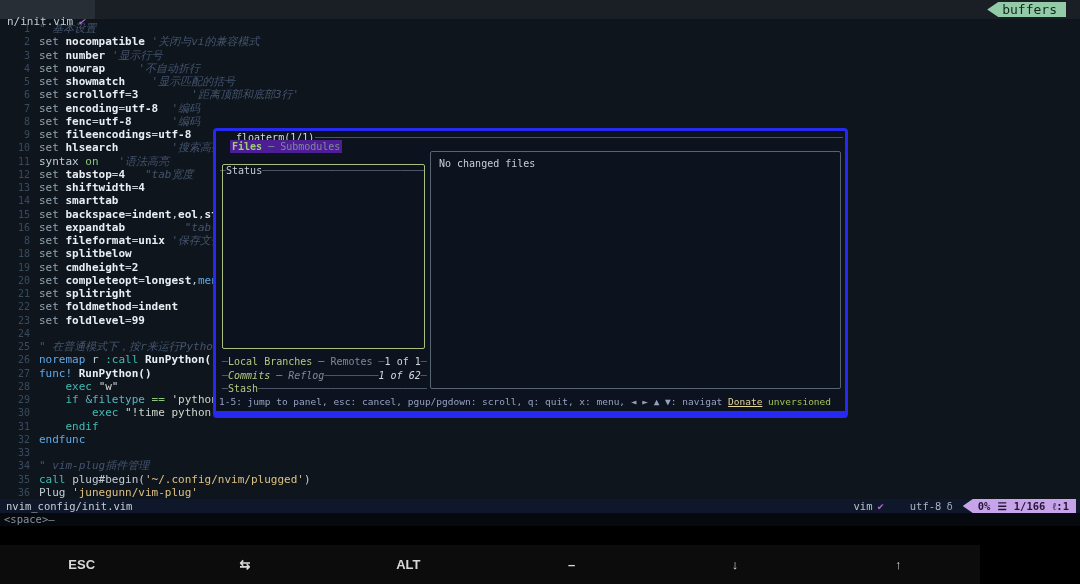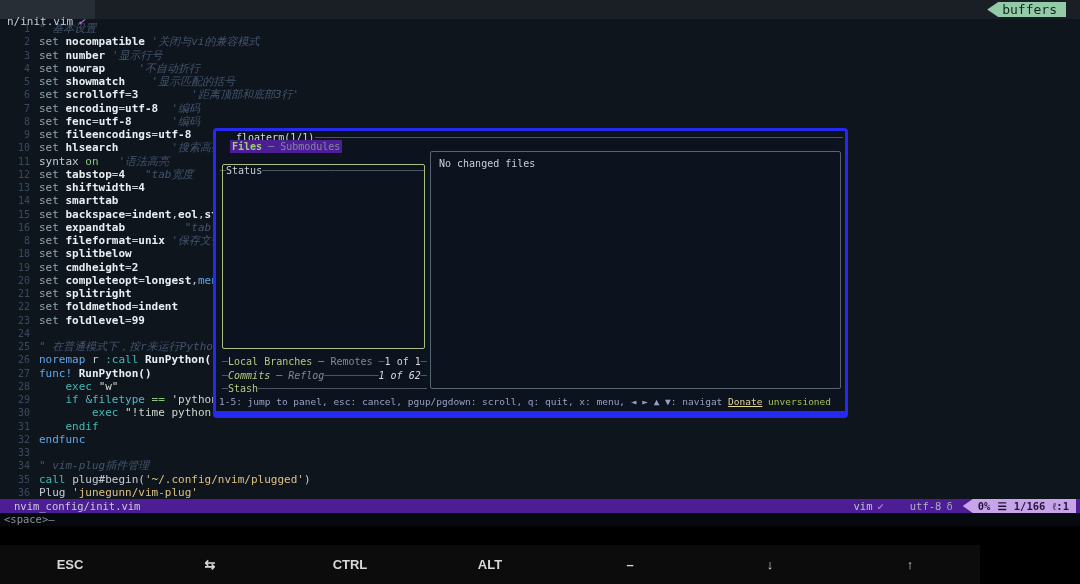--- a/index.html
+++ b/index.html
@@ -37,22 +37,22 @@
   .t-pgrn{color:#b5c87f}
   .t-sec{color:#7e8a96}
   .t-cnt{color:#d0d7dd}
   .t-grnb{color:#9ed16d;font-weight:bold}
   .t-hint{color:#96a1c2}
   .t-donate{color:#e3d49a;text-decoration:underline}
   .t-unv{color:#a4c353}
   .t-wht{color:#d2d9df}
 
   
-  .statusline{height:14px;background:#4c1d95;display:flex;align-items:center;
-    font-size:10.5px;color:#c6cdd4;padding-left:14px;}
+  .statusline{height:14px;background:#0f172a;display:flex;align-items:center;
+    font-size:10.5px;color:#c6cdd4;padding-left:6px;}
   .sl-right{margin-left:auto;display:flex;align-items:center;}
   .sl-ft{color:#b9c1c9}
   .sl-fticon{color:#b06ad1;margin:0 26px 0 5px;}
   .sl-enc{color:#aab3bb}
   .sl-os{color:#9aa6b0;margin:0 10px 0 5px;}
   .sl-pill{background:#c7a4ea;color:#241536;font-weight:bold;height:14px;line-height:14px;
     padding:0 7px 0 15px;margin-right:4px;
     clip-path:polygon(0 50%,10px 0,100% 0,100% 100%,10px 100%);display:flex;gap:7px;}
 
   .cmdline{height:13px;line-height:13px;background:#060a0f;color:#89929a;font-size:10.5px;padding-left:4px;}
@@ -176,18 +176,17 @@
     <div class="ft-row lg-branches"><span class="t-ln">─</span><span class="t-pgrn">Local Branches</span><span class="t-sec"> ─ </span><span class="t-sec">Remotes</span><span class="t-ln"> ─</span><span class="t-cnt">1 of 1</span><span class="t-ln">─</span></div>
     <div class="ft-row lg-commits"><span class="t-ln">─</span><span class="t-pgrn">Commits</span><span class="t-sec"> ─ </span><span class="t-sec">Reflog</span><span class="t-ln">─────────</span><span class="t-cnt">1 of 62</span><span class="t-ln">─</span></div>
     <div class="ft-row lg-stash"><span class="t-ln">─</span><span class="t-pgrn">Stash</span><span class="t-ln">────────────────────────────</span></div>
     <div class="ft-row lg-hint"><span class="t-hint">1-5: jump to panel, esc: cancel, pgup/pgdown: scroll, q: quit, x: menu, ◄ ► ▲ ▼: navigat </span><span class="t-donate">Donate</span><span class="t-hint"> </span><span class="t-unv">unversioned</span></div>
   </div>
 </div>
 
 <div class="keybar" id="keybar">
     <div class="key">ESC</div>
     <div class="key">⇆</div>
-    <div class="key">CTRL</div>
     <div class="key">ALT</div>
     <div class="key">–</div>
     <div class="key">↓</div>
     <div class="key">↑</div>
   </div>
 
 </body></html>

